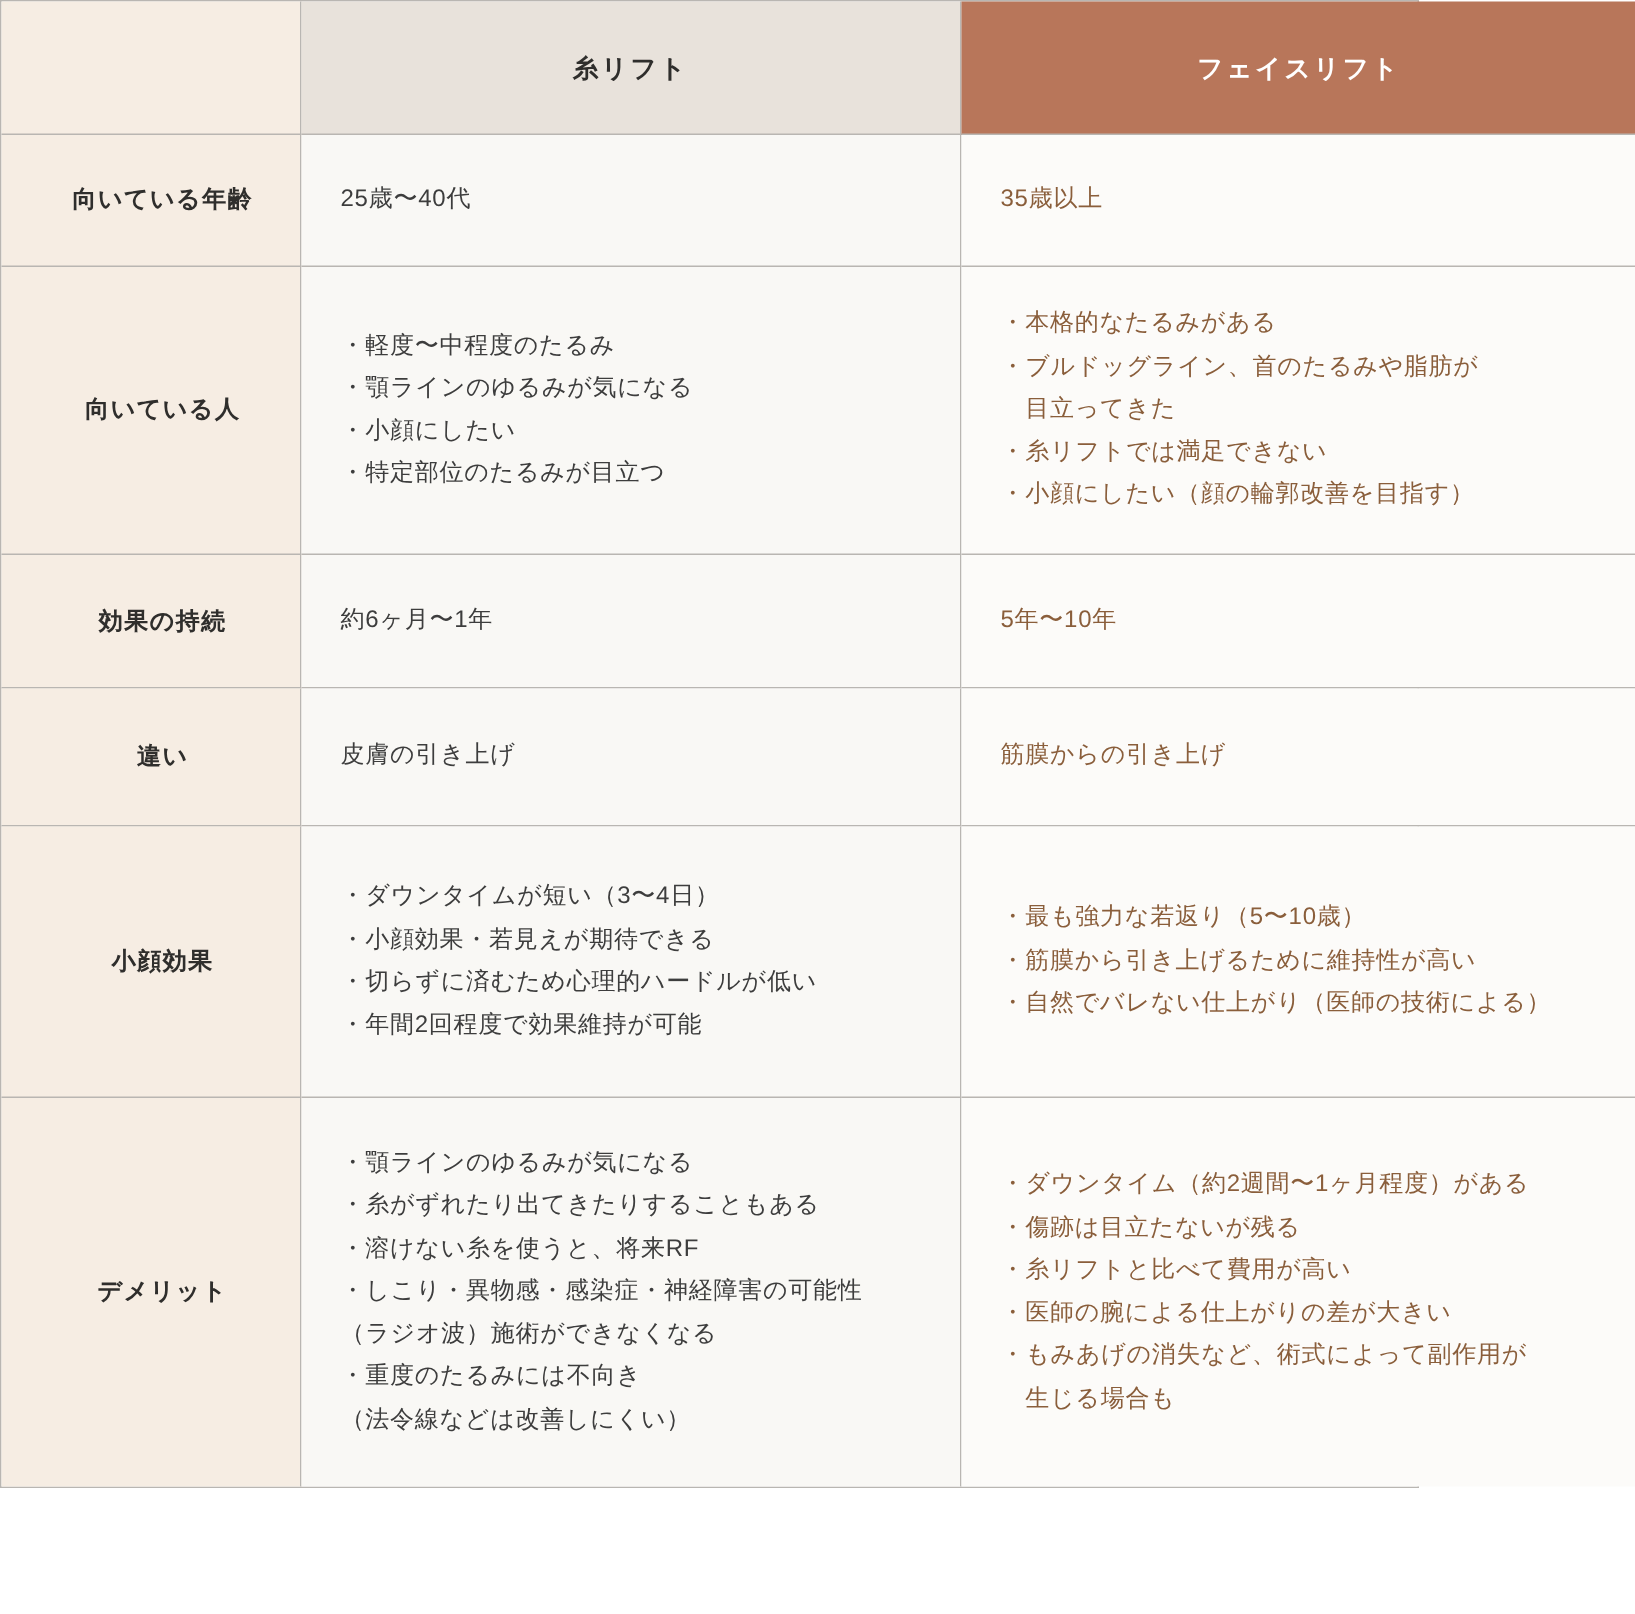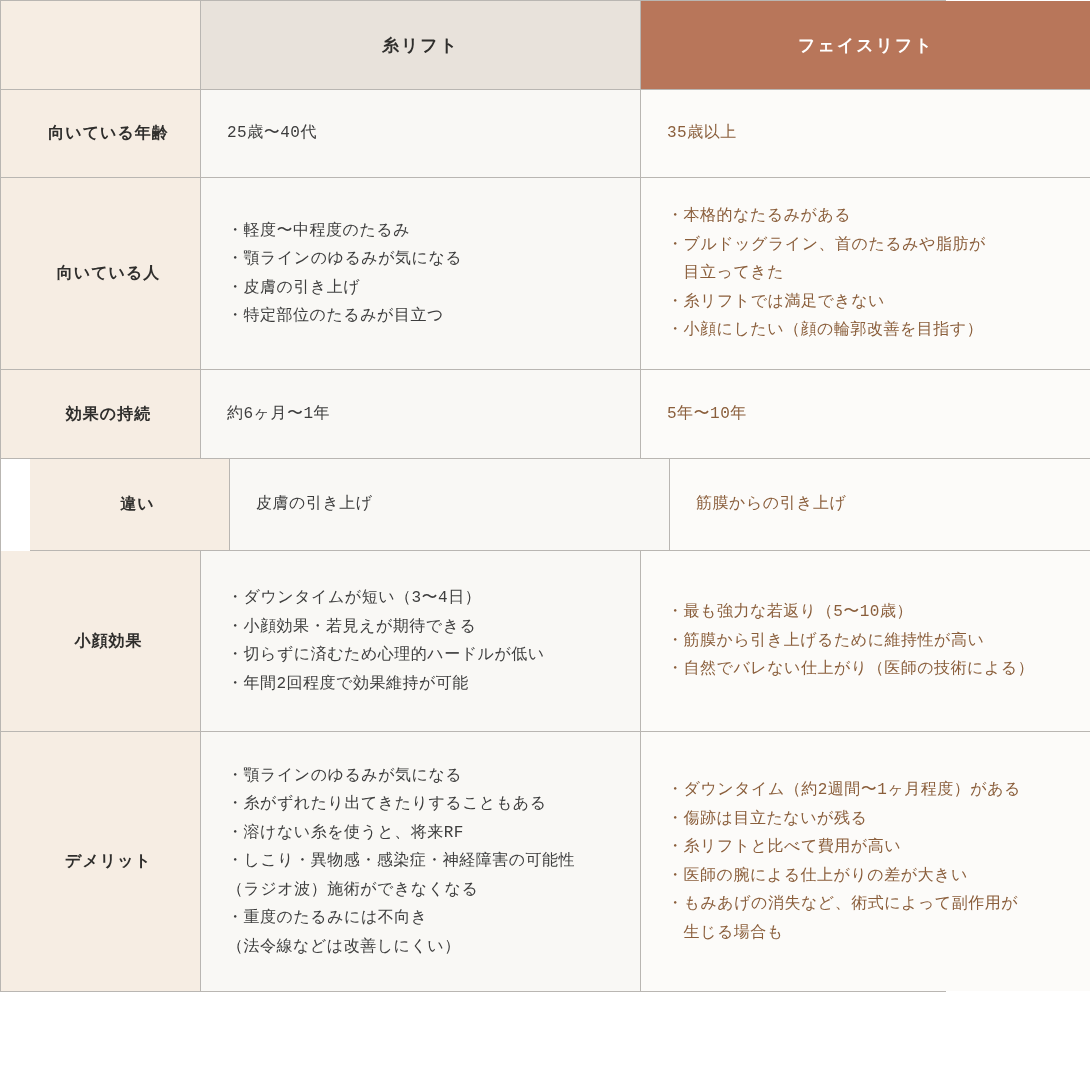--- a/index.html
+++ b/index.html
@@ -18,21 +18,20 @@
   html,body{margin:0;padding:0;background:var(--page_bg);}
   body{
     font-family:"Liberation Sans","DejaVu Sans",sans-serif;
     width:1090px;height:1076px;overflow:hidden;
   }
   .cmp-table{
     width:946px;
     border:1px solid var(--border);
     box-sizing:border-box;
     background:var(--page_bg);
-    font-family:Liberation Mono, monospace;
   }
   .row{
     display:grid;
     grid-template-columns:200px 440px 450px;
     box-sizing:border-box;
   }
   .row > div{
     box-sizing:border-box;
     border-right:1px solid var(--border);
     border-bottom:1px solid var(--border);
@@ -40,21 +39,21 @@
     flex-direction:column;
     justify-content:center;
   }
   .row > div:last-child{border-right:none;}
   .row:last-child > div{border-bottom:none;}
 
   .h-header{height:89px;}
   .h-r0{height:88px;}
   .h-r1{height:192px;}
   .h-r2{height:89px;}
-  .h-r3{height:92px;margin-left:29px;}
+  .h-r3{height:92px;}
   .h-r4{height:181px;}
   .h-r5{height:259px;}
 
   .corner{background:var(--label_column_bg);}
   .col-head{
     align-items:center;
     font-weight:700;
     font-size:17px;
     letter-spacing:2px;
   }
@@ -100,21 +99,21 @@
     <div class="data-cell face">
         <div class="line">35歳以上</div>
       </div>
   </div>
 
   <div class="row h-r1">
     <div class="label-cell">向いている人</div>
     <div class="data-cell thread">
         <div class="line">・軽度〜中程度のたるみ</div>
         <div class="line">・顎ラインのゆるみが気になる</div>
-        <div class="line">・皮膚の引き上げ</div>
+        <div class="line">・小顔にしたい</div>
         <div class="line">・特定部位のたるみが目立つ</div>
       </div>
     <div class="data-cell face">
         <div class="line">・本格的なたるみがある</div>
         <div class="line">・ブルドッグライン、首のたるみや脂肪が</div>
         <div class="line">　目立ってきた</div>
         <div class="line">・糸リフトでは満足できない</div>
         <div class="line">・小顔にしたい（顔の輪郭改善を目指す）</div>
       </div>
   </div>

